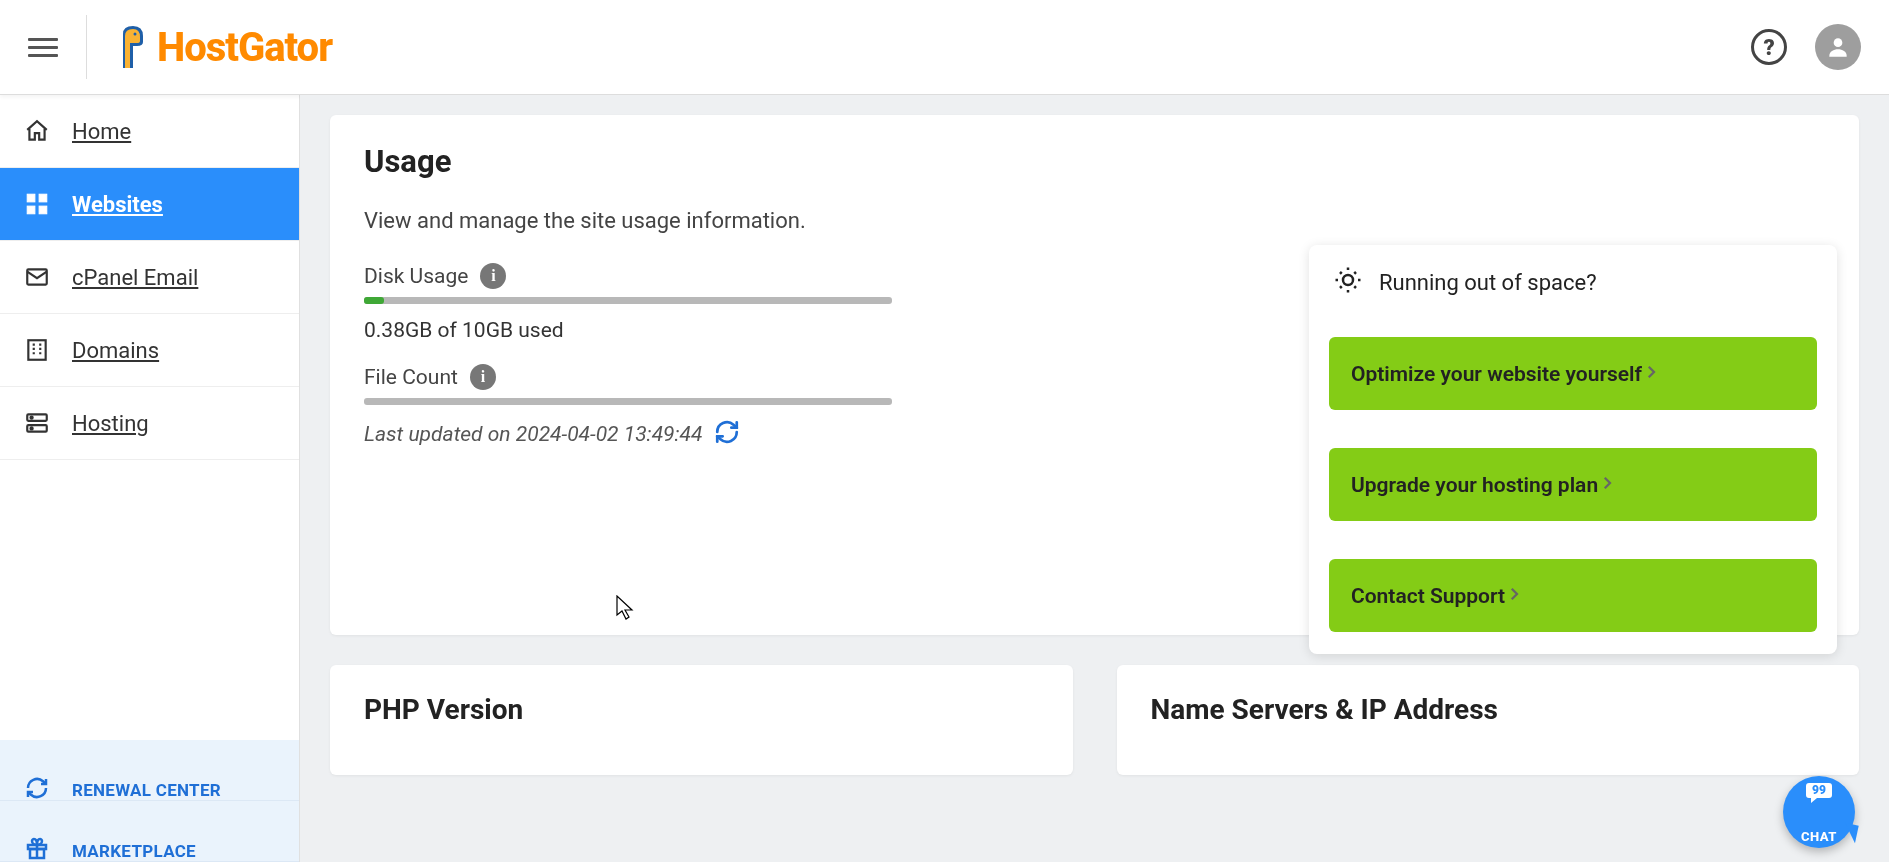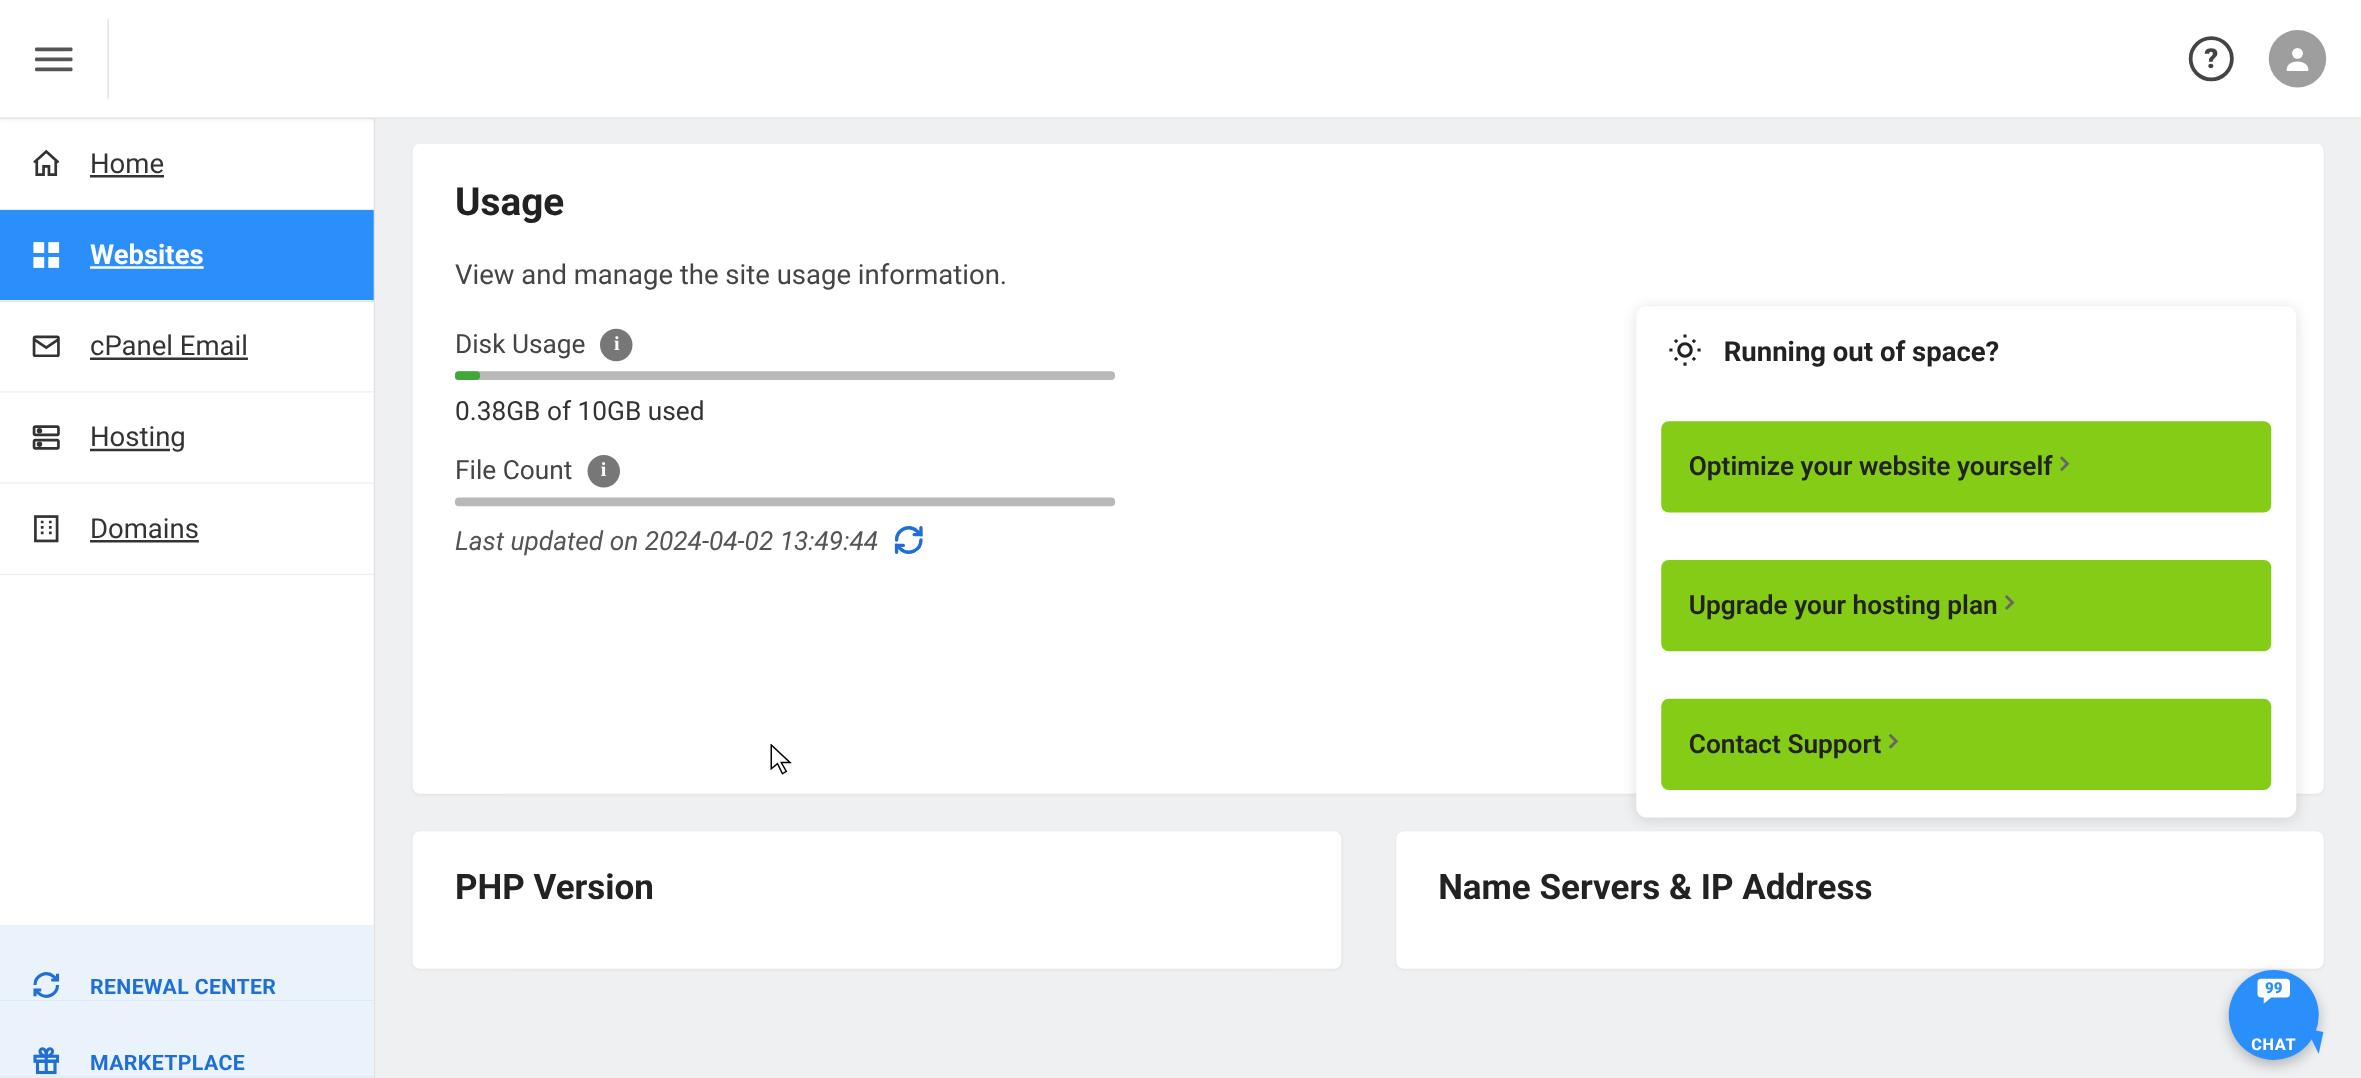--- a/index.html
+++ b/index.html
@@ -108,21 +108,21 @@
   .updated-text { font-style:italic; font-size:21px; color:#555; }
 
   
   .tip-panel {
     position:absolute; right: 22px; top: 130px;
     width: 528px; background:#fff; border-radius:8px;
     box-shadow: 0 2px 12px rgba(0,0,0,0.12);
     padding: 20px 20px 22px 20px;
   }
   .tip-header { display:flex; align-items:center; gap:16px; margin-bottom:22px; padding-left: 4px; }
-  .tip-title { font-size:22px; color:#222; font-weight:700;text-align:center; }
+  .tip-title { font-size:22px; color:#222; font-weight:400;text-align:center; }
   .tip-btn {
     display:flex; align-items:center; justify-content:flex-start;
     background:#84cc16; border-radius:6px;
     padding: 0 22px; height:73px; margin-bottom:20px;
     font-size:21px; color:#222; font-weight:600; cursor:pointer;margin-top:38px;
   }
   .tip-btn:last-child { margin-bottom:0; }
 
   
   .lower-row { display:flex; gap:44px; margin-top:30px; }
@@ -152,20 +152,28 @@
 </head>
 <body>
 
 <div class="header">
   <div class="hamburger">
     <span></span>
       <span></span>
       <span></span>
   </div>
   <div class="header-divider"></div>
+  <div class="logo">
+    <svg width="36" height="46" viewBox="0 0 36 46">
+      <path d="M8 44 L8 10 Q8 2 18 2 Q28 2 28 12 L28 18 Q28 22 22 22 L18 22 L18 44 Z" fill="#1f5fa8"></path>
+      <path d="M10 44 L10 12 Q10 5 18 5 Q25 5 25 13 L25 17 Q25 19 22 19 L15 19 L15 44 Z" fill="#f9b233"></path>
+      <circle cx="20" cy="10" r="1.5" fill="#1f5fa8"></circle>
+    </svg>
+    <span class="logo-text">HostGator</span>
+  </div>
   <div class="header-right">
     <div class="help-icon">?</div>
     <div class="avatar">
       <svg width="26" height="26" viewBox="0 0 24 24" fill="#fff">
         <circle cx="12" cy="8" r="4"></circle>
           <path d="M4 20c0-4 4-6 8-6s8 2 8 6v1H4z"></path>
       </svg>
     </div>
   </div>
 </div>
@@ -198,36 +206,36 @@
           <svg width="26" height="26" viewBox="0 0 24 24" fill="none" stroke="#333" stroke-width="2">
               <rect x="3" y="5" width="18" height="14" rx="1"></rect>
               <path d="M3 7l9 6 9-6"></path>
             </svg>
         </span>
         <span>cPanel Email</span>
       </div>
       <div class="nav-item">
         <span class="icon-wrap">
           <svg width="26" height="26" viewBox="0 0 24 24" fill="none" stroke="#333" stroke-width="2">
+              <rect x="4" y="3" width="16" height="18"></rect>
+              <path d="M8 7h2M14 7h2M8 11h2M14 11h2M8 15h2M14 15h2"></path>
+            </svg>
+        </span>
+        <span>Domains</span>
+      </div>
+      <div class="nav-item">
+        <span class="icon-wrap">
+          <svg width="26" height="26" viewBox="0 0 24 24" fill="none" stroke="#333" stroke-width="2">
               <rect x="3" y="4" width="18" height="6" rx="1"></rect>
               <rect x="3" y="14" width="18" height="6" rx="1"></rect>
               <circle cx="7" cy="7" r="1" fill="#333"></circle>
               <circle cx="7" cy="17" r="1" fill="#333"></circle>
             </svg>
         </span>
         <span>Hosting</span>
-      </div>
-      <div class="nav-item">
-        <span class="icon-wrap">
-          <svg width="26" height="26" viewBox="0 0 24 24" fill="none" stroke="#333" stroke-width="2">
-              <rect x="4" y="3" width="16" height="18"></rect>
-              <path d="M8 7h2M14 7h2M8 11h2M14 11h2M8 15h2M14 15h2"></path>
-            </svg>
-        </span>
-        <span>Domains</span>
       </div>
     </nav>
 
     <div class="sidebar-bottom">
       <div class="bottom-item">
         <span class="icon-wrap">
           <svg width="24" height="24" viewBox="0 0 24 24" fill="none" stroke="#1f6fd6" stroke-width="2.5">
               <path d="M3 12a9 9 0 0 1 15-6.7L21 8"></path>
               <path d="M21 3v5h-5"></path>
               <path d="M21 12a9 9 0 0 1-15 6.7L3 16"></path>

